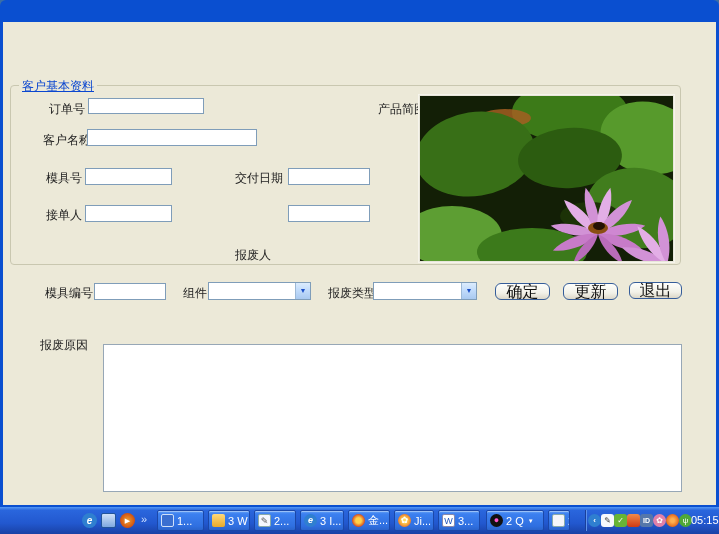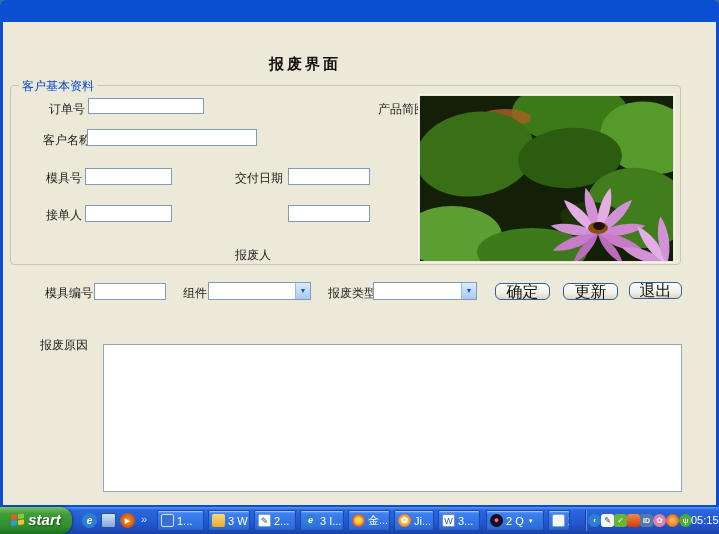--- a/index.html
+++ b/index.html
@@ -27,21 +27,21 @@
 
   .client { position:absolute; left:3px; top:22px; width:713px; height:483px; background:#ece9d8; }
 
   .heading { position:absolute; left:242px; top:33px; width:120px; text-align:center;
              font-size:15px; font-weight:bold; color:#111; letter-spacing:3px; }
 
   
   .groupbox { position:absolute; left:10px; top:85px; width:671px; height:180px;
               border:1px solid #c9c7b0; border-radius:4px; }
   .groupbox-title { position:absolute; left:8px; top:-8px; background:#ece9d8; padding:0 3px;
-                    font-size:12px; color:#0a46d0; }
+                    font-size:12px; color:#0a46d0;text-decoration:underline; }
   .fld-label { position:absolute; font-size:12px; color:#222; white-space:nowrap; }
   .xp-input { position:absolute; border:1px solid #7f9db9; background:#fff; font-size:12px; padding:0 2px; }
 
   
   .photo { position:absolute; left:408px; top:9px; width:255px; height:167px;
            border:1px solid #e8e6da; background:#16230a; box-shadow:0 0 0 1px #f6f4ec; }
   .photo svg { display:block; width:100%; height:100%; }
 
   
   .combo { position:absolute; height:18px; border:1px solid #7f9db9; background:#fff; display:flex; }
@@ -81,21 +81,20 @@
               line-height:13px; text-align:center; color:#fff; }
   .tray-clock { position:absolute; left:691px; top:0; height:27px; line-height:27px; color:#fff; font-size:11px; }
 </style>
 </head>
 <body>
 
 <div class="window">
 
   <div class="client">
 
-    <div class="heading">报废界面</div>
 
     <div class="groupbox" style="left:7px; top:63px;">
       <span class="groupbox-title">客户基本资料</span>
 
       <span class="fld-label" style="left:38px; top:15px;">订单号</span>
       <input class="xp-input" style="left: 77px; top: 12px; width: 116px; height: 16px;" value="">
 
       <span class="fld-label" style="left:32px; top:46px;">客户名称</span>
       <input class="xp-input" style="left: 76px; top: 43px; width: 170px; height: 17px;" value="">
 
@@ -169,21 +168,20 @@
     <button class="xp-btn" style="left:492px; top:261px; width:55px;">确定</button>
     <button class="xp-btn" style="left:560px; top:261px; width:55px;">更新</button>
     <button class="xp-btn" style="left:626px; top:260px; width:53px;">退出</button>
 
     <span class="fld-label" style="left:37px; top:315px;">报废原因</span>
     <textarea class="reason" style="left: 100px; top: 322px;"></textarea>
   </div>
 </div>
 
 <div class="taskbar">
-  <div class="startbtn"><span class="startflag"><i class="f-r"></i><i class="f-g"></i><i class="f-b"></i><i class="f-y"></i></span><span>start</span></div>
 
   <span class="ql" style="left:82px; background:#2f7fd0; border-radius:50%; font-style:italic; font-weight:bold;">e</span>
   <span class="ql" style="left:101px; background:linear-gradient(180deg,#cfe0f8,#7fa8e0); border:1px solid #23549a;"></span>
   <span class="ql" style="left:120px; background:radial-gradient(circle,#f0a030 0%,#d05010 70%); border-radius:50%; font-size:7px;">▶</span>
   <span class="chev" style="left:141px;">»</span>
 
   <div class="taskbtn" style="left:157px; width:47px;">
     <span class="tb-ico" style="background:#3a6fd0; border:1px solid #cfe0f8;"></span>
     <span>1...</span>
   </div>

